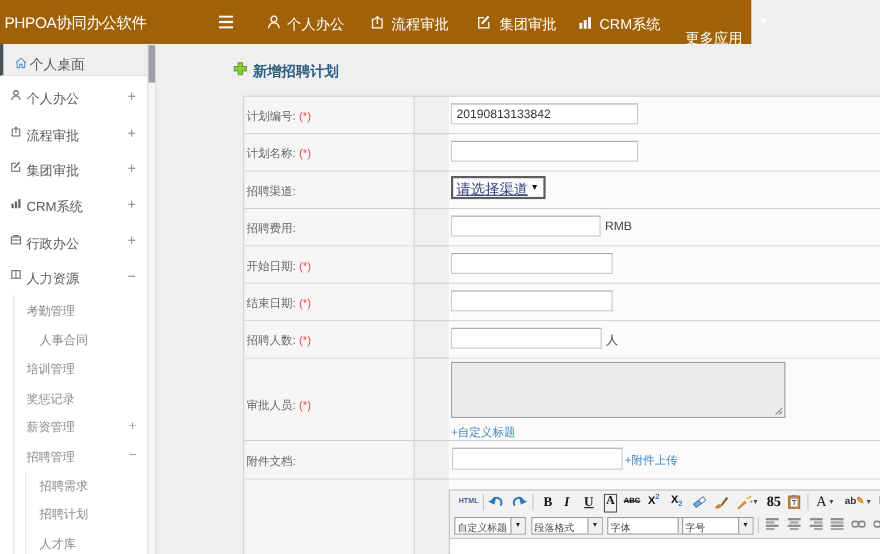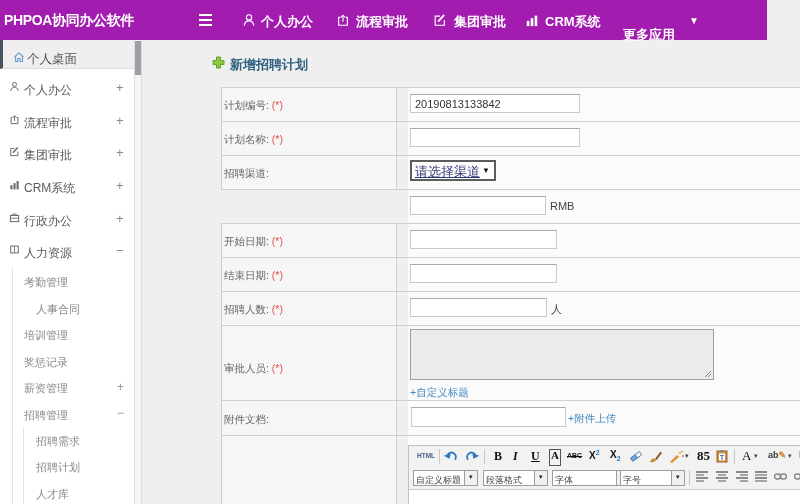--- a/index.html
+++ b/index.html
@@ -2,21 +2,21 @@
 <html><head>
 <meta charset="utf-8">
 <style>
 * { margin:0; padding:0; box-sizing:border-box; }
 html,body { width:800px; height:504px; overflow:hidden; }
 body { font-family:"Liberation Sans", sans-serif; background:#efefef; position:relative; }
 #page { position:absolute; left:0; top:0; width:800px; height:504px; }
 .abs { position:absolute; }
 
 
-#topbar { position:absolute; left:0; top:0; width:767px; height:40px; background:#a21caf;font-weight:bold; }
+#topbar { position:absolute; left:0; top:0; width:683px; height:40px; background:#a16207; }
 #brand { position:absolute; left:4px; top:12px; color:#fff; font-size:14px; letter-spacing:-0.35px; }
 .navtx { position:absolute; top:13px; color:#fff; font-size:13px; }
 .navic { position:absolute; top:13px; width:14px; height:14px; }
 
 
 #sidebar { position:absolute; left:0; top:40px; width:134px; height:464px; background:#fff; }
 #selrow { position:absolute; left:0; top:0; width:134px; height:29px; background:#f0eeee; border-left:3px solid #47545e; border-bottom:1px solid #dcdcdc; }
 .m-item { position:absolute; left:0; width:134px; height:32px; }
 .m-item .tx { position:absolute; left:24px; top:9px; font-size:12px; color:#5a5a5a; }
 .m-item .ic { position:absolute; left:9px; top:8px; width:11px; height:11px; }
@@ -24,21 +24,21 @@
 .s-item { position:absolute; font-size:11px; color:#898989; }
 .guide { position:absolute; width:1px; background:#e3e3e3; }
 
 
 #sbtrack { position:absolute; left:134px; top:40px; width:8px; height:464px; background:#f6f6f6; border-left:1px solid #dedede; border-right:1px solid #dedede; }
 #sbthumb { position:absolute; left:135px; top:41px; width:6px; height:34px; background:#9aa0a5; }
 
 
 #title { position:absolute; left:230px; top:56px; font-size:13px; font-weight:bold; color:#2d5f80; }
 #plus { position:absolute; left:212px; top:56px; width:13px; height:13px; }
-.lcell { position:absolute; left:221px; width:176px; background:#f6f6f6; border-left:1px solid #c9d2da; border-right:1px solid #c9d2da;padding-left:48px; }
+.lcell { position:absolute; left:221px; width:156px; background:#f6f6f6; border-left:1px solid #c9d2da; border-right:1px solid #c9d2da;padding-left:48px; }
 .vcell { position:absolute; left:408px; width:392px; background:#fbfbfb; }
 .rowb { position:absolute; left:221px; width:579px; height:1px; background:#c9d2da; }
 .lbl { position:absolute; left:2px; font-size:10.5px; color:#666; white-space:nowrap; }
 .req { color:#e05252; }
 .inp { position:absolute; height:19px; border:1px solid #c9c9c9; border-top-color:#a8a8a8; background:#fff; font-size:11px; color:#333; font-family:"Liberation Sans",sans-serif; padding:0 4px; }
 .sfx { position:absolute; font-size:11px; color:#444; }
 .lnk { position:absolute; font-size:10.5px; color:#4488c0; }
 
 
 #qdsel { position:absolute; left:410px; top:160px; width:86px; height:21px; border:2px solid #5c5c5c; background:#fdfdfd; }
@@ -211,20 +211,23 @@
 
   <div class="lcell" style="top:156px; height:33px;">
       <div class="lbl" style="top:11px;">招聘渠道:</div>
     </div>
   <div class="vcell" style="top:156px; height:33px;"></div>
   <div id="qdsel">
       <span class="t">请选择渠道</span>
       <span class="a">▼</span>
     </div>
 
+  <div class="lcell" style="top:190px; height:33px;">
+      <div class="lbl" style="top:11px;">招聘费用:</div>
+    </div>
   <div class="vcell" style="top:190px; height:33px;"></div>
   <input class="inp" style="left: 410px; top: 196px; width: 136px;">
   <div class="sfx" style="left:550px; top:200px;">RMB</div>
 
   <div class="lcell" style="top:224px; height:33px;">
       <div class="lbl" style="top:11px;">开始日期: <span class="req">(*)</span></div>
     </div>
   <div class="vcell" style="top:224px; height:33px;"></div>
   <input class="inp" style="left: 410px; top: 230px; width: 147px;">
 

